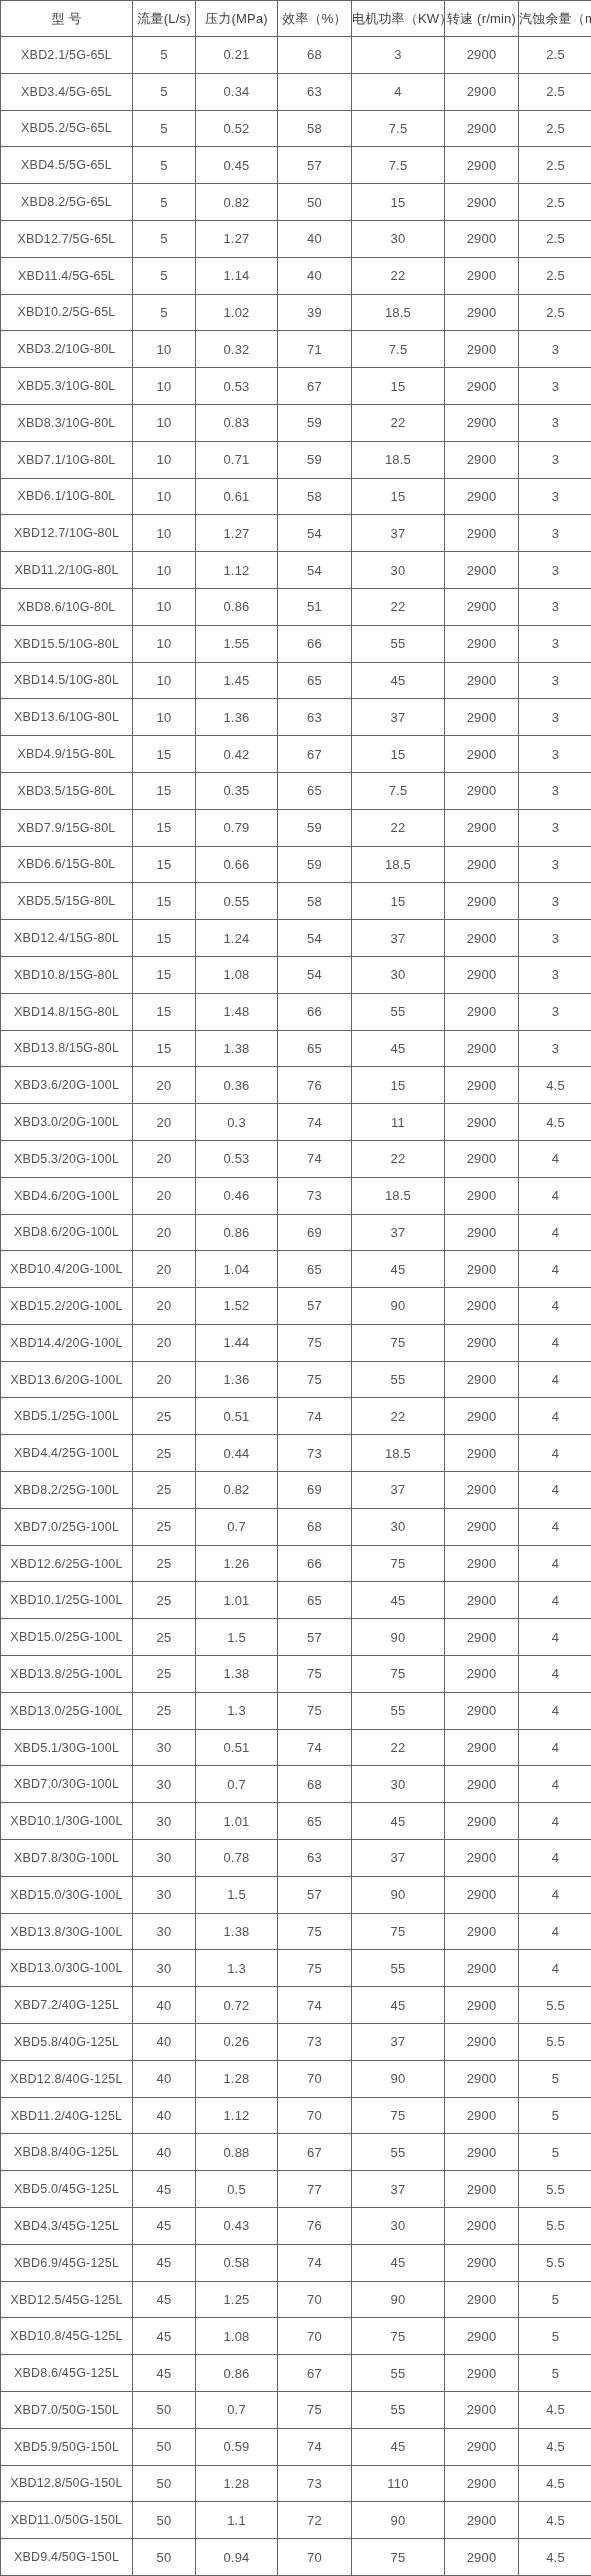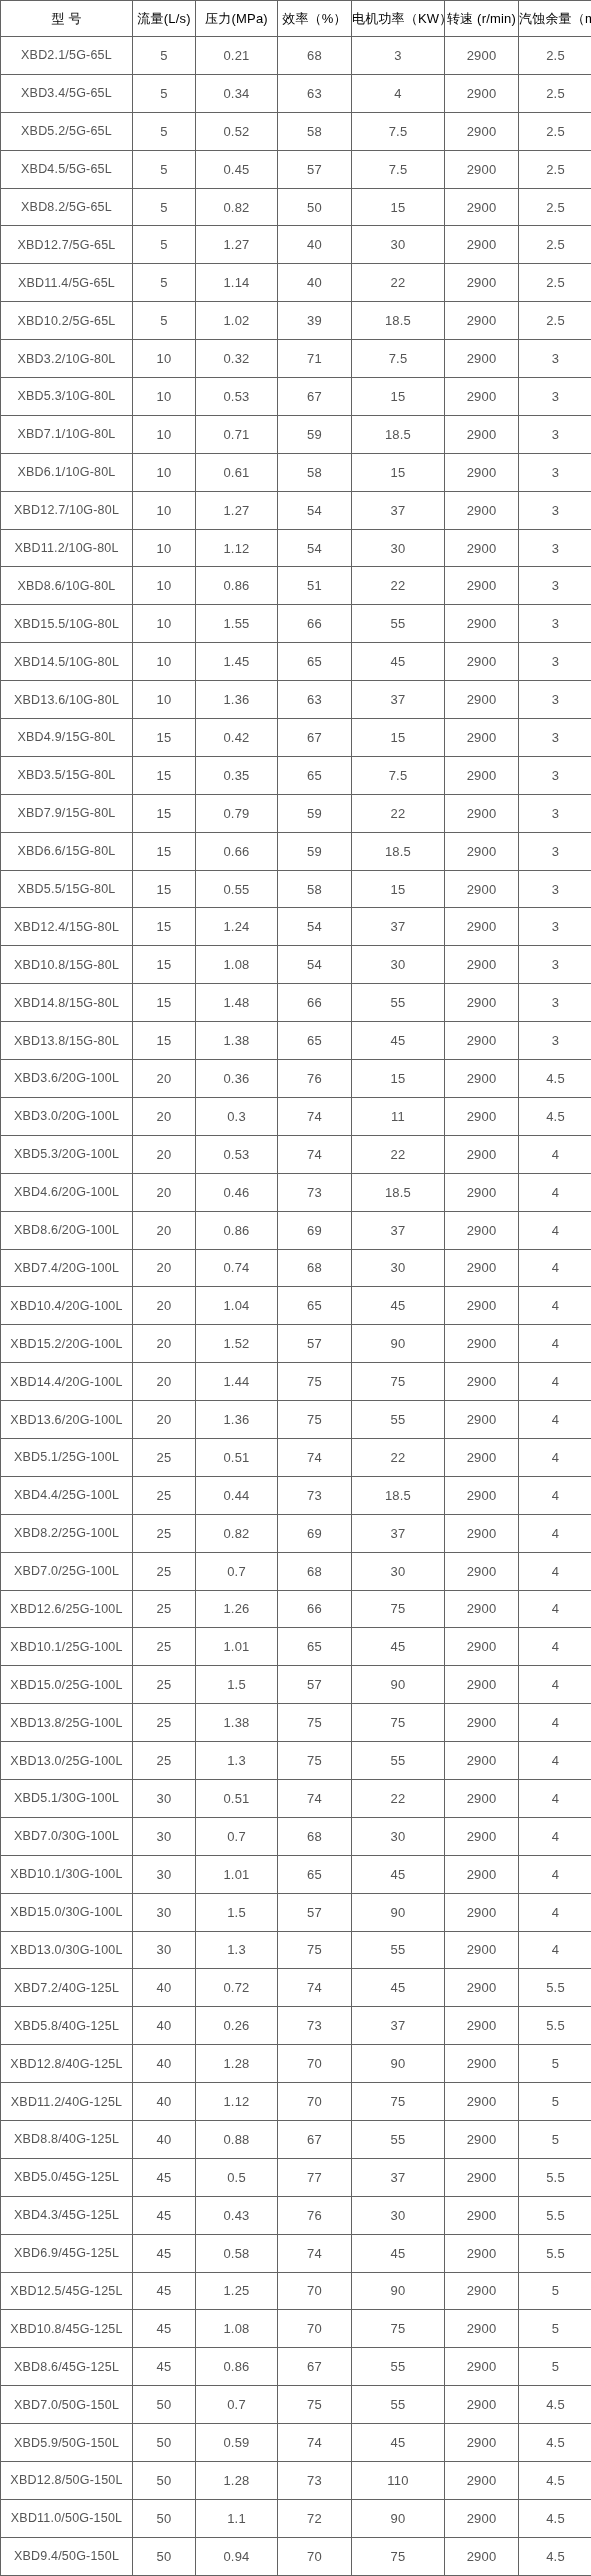--- a/index.html
+++ b/index.html
@@ -23,21 +23,21 @@
     vertical-align: middle;
     padding: 0;
     font-size: 13px;
     font-weight: normal;
     overflow: hidden;
     white-space: nowrap;
     letter-spacing: 0.2px;
   }
   thead tr { height: 36px; }
   tbody tr { height: 35px; }
-  thead th { color: #000000; }
+  thead th { color: #404040; }
   tbody td:first-child { font-size: 12.5px; }
 </style>
 </head>
 <body>
 
 <table data-name="pump-spec-table">
   <colgroup>
     <col style="width:132px">
     <col style="width:63px">
     <col style="width:82px">
@@ -142,20 +142,29 @@
       <tr data-name="table-row">
         <td data-name="model-cell">XBD5.3/10G-80L</td>
         <td data-name="cell">10</td>
         <td data-name="cell">0.53</td>
         <td data-name="cell">67</td>
         <td data-name="cell">15</td>
         <td data-name="cell">2900</td>
         <td data-name="cell">3</td>
       </tr>
       <tr data-name="table-row">
+        <td data-name="model-cell">XBD8.3/10G-80L</td>
+        <td data-name="cell">10</td>
+        <td data-name="cell">0.83</td>
+        <td data-name="cell">59</td>
+        <td data-name="cell">22</td>
+        <td data-name="cell">2900</td>
+        <td data-name="cell">3</td>
+      </tr>
+      <tr data-name="table-row">
         <td data-name="model-cell">XBD7.1/10G-80L</td>
         <td data-name="cell">10</td>
         <td data-name="cell">0.71</td>
         <td data-name="cell">59</td>
         <td data-name="cell">18.5</td>
         <td data-name="cell">2900</td>
         <td data-name="cell">3</td>
       </tr>
       <tr data-name="table-row">
         <td data-name="model-cell">XBD6.1/10G-80L</td>
@@ -340,29 +349,20 @@
       <tr data-name="table-row">
         <td data-name="model-cell">XBD8.6/20G-100L</td>
         <td data-name="cell">20</td>
         <td data-name="cell">0.86</td>
         <td data-name="cell">69</td>
         <td data-name="cell">37</td>
         <td data-name="cell">2900</td>
         <td data-name="cell">4</td>
       </tr>
       <tr data-name="table-row">
-        <td data-name="model-cell">XBD7.4/20G-100L</td>
-        <td data-name="cell">20</td>
-        <td data-name="cell">0.74</td>
-        <td data-name="cell">68</td>
-        <td data-name="cell">30</td>
-        <td data-name="cell">2900</td>
-        <td data-name="cell">4</td>
-      </tr>
-      <tr data-name="table-row">
         <td data-name="model-cell">XBD10.4/20G-100L</td>
         <td data-name="cell">20</td>
         <td data-name="cell">1.04</td>
         <td data-name="cell">65</td>
         <td data-name="cell">45</td>
         <td data-name="cell">2900</td>
         <td data-name="cell">4</td>
       </tr>
       <tr data-name="table-row">
         <td data-name="model-cell">XBD15.2/20G-100L</td>
@@ -493,25 +493,43 @@
       <tr data-name="table-row">
         <td data-name="model-cell">XBD10.1/30G-100L</td>
         <td data-name="cell">30</td>
         <td data-name="cell">1.01</td>
         <td data-name="cell">65</td>
         <td data-name="cell">45</td>
         <td data-name="cell">2900</td>
         <td data-name="cell">4</td>
       </tr>
       <tr data-name="table-row">
+        <td data-name="model-cell">XBD7.8/30G-100L</td>
+        <td data-name="cell">30</td>
+        <td data-name="cell">0.78</td>
+        <td data-name="cell">63</td>
+        <td data-name="cell">37</td>
+        <td data-name="cell">2900</td>
+        <td data-name="cell">4</td>
+      </tr>
+      <tr data-name="table-row">
         <td data-name="model-cell">XBD15.0/30G-100L</td>
         <td data-name="cell">30</td>
         <td data-name="cell">1.5</td>
         <td data-name="cell">57</td>
         <td data-name="cell">90</td>
+        <td data-name="cell">2900</td>
+        <td data-name="cell">4</td>
+      </tr>
+      <tr data-name="table-row">
+        <td data-name="model-cell">XBD13.8/30G-100L</td>
+        <td data-name="cell">30</td>
+        <td data-name="cell">1.38</td>
+        <td data-name="cell">75</td>
+        <td data-name="cell">75</td>
         <td data-name="cell">2900</td>
         <td data-name="cell">4</td>
       </tr>
       <tr data-name="table-row">
         <td data-name="model-cell">XBD13.0/30G-100L</td>
         <td data-name="cell">30</td>
         <td data-name="cell">1.3</td>
         <td data-name="cell">75</td>
         <td data-name="cell">55</td>
         <td data-name="cell">2900</td>

